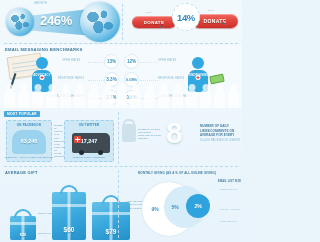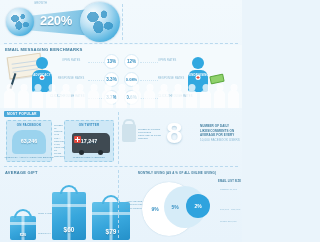--- a/index.html
+++ b/index.html
@@ -382,23 +382,38 @@
 </head>
 <body>
 
 <div class="page">
 
   <div class="panel" id="top-left">
     <div class="globe-band"></div>
     <div class="globe" id="globe-small"></div>
     <div class="globe" id="globe-large"></div>
     <div id="top-left-cap">GROWTH</div>
-    <div id="big-pct">220%</div>
-  </div>
-
+    <div id="big-pct">246%</div>
+  </div>
+
+  <div class="panel" id="top-right">
+    <div class="mini-cap" id="cap-dl">2010</div>
+    <div class="mini-cap" id="cap-dr">2011</div>
+    <div class="donate-btn" id="donate-left">
+      <span>DONATE</span>
+    </div>
+    <div class="donate-btn" id="donate-right">
+      <span>DONATE</span>
+    </div>
+    <div class="cursor" id="cursor-left"></div>
+    <div class="cursor" id="cursor-right"></div>
+    <div id="pct-circle">
+      <span>14%</span>
+    </div>
+  </div>
 
   <div class="divider-v" style="left:122px; top:4px; height:36px;"></div>
   <div class="divider-h" style="left:4px; top:43px; width:234px;"></div>
 
   <div class="panel" id="email-sec">
     <div id="email-title">EMAIL MESSAGING BENCHMARKS</div>
 
     <div class="envelope">
       <i style="top:6px"></i>
         <i style="top:10px"></i>

